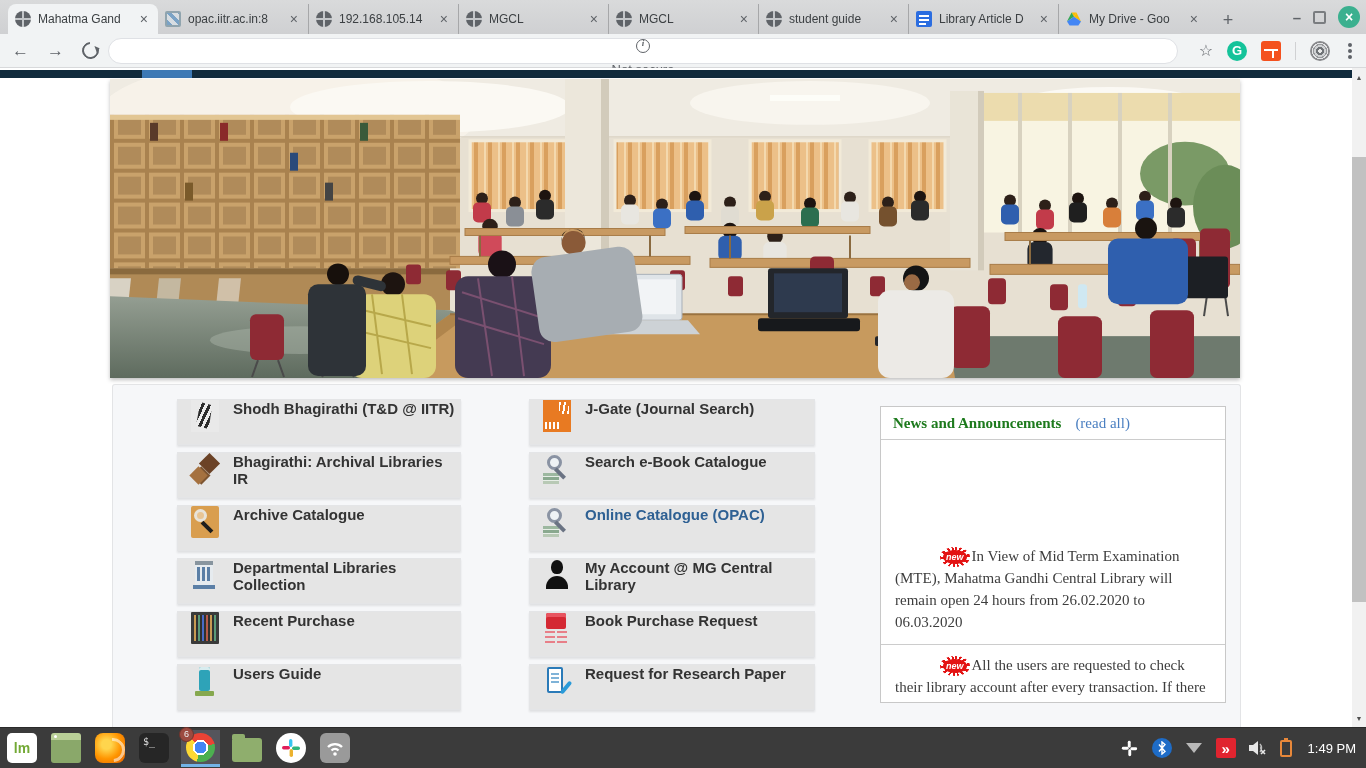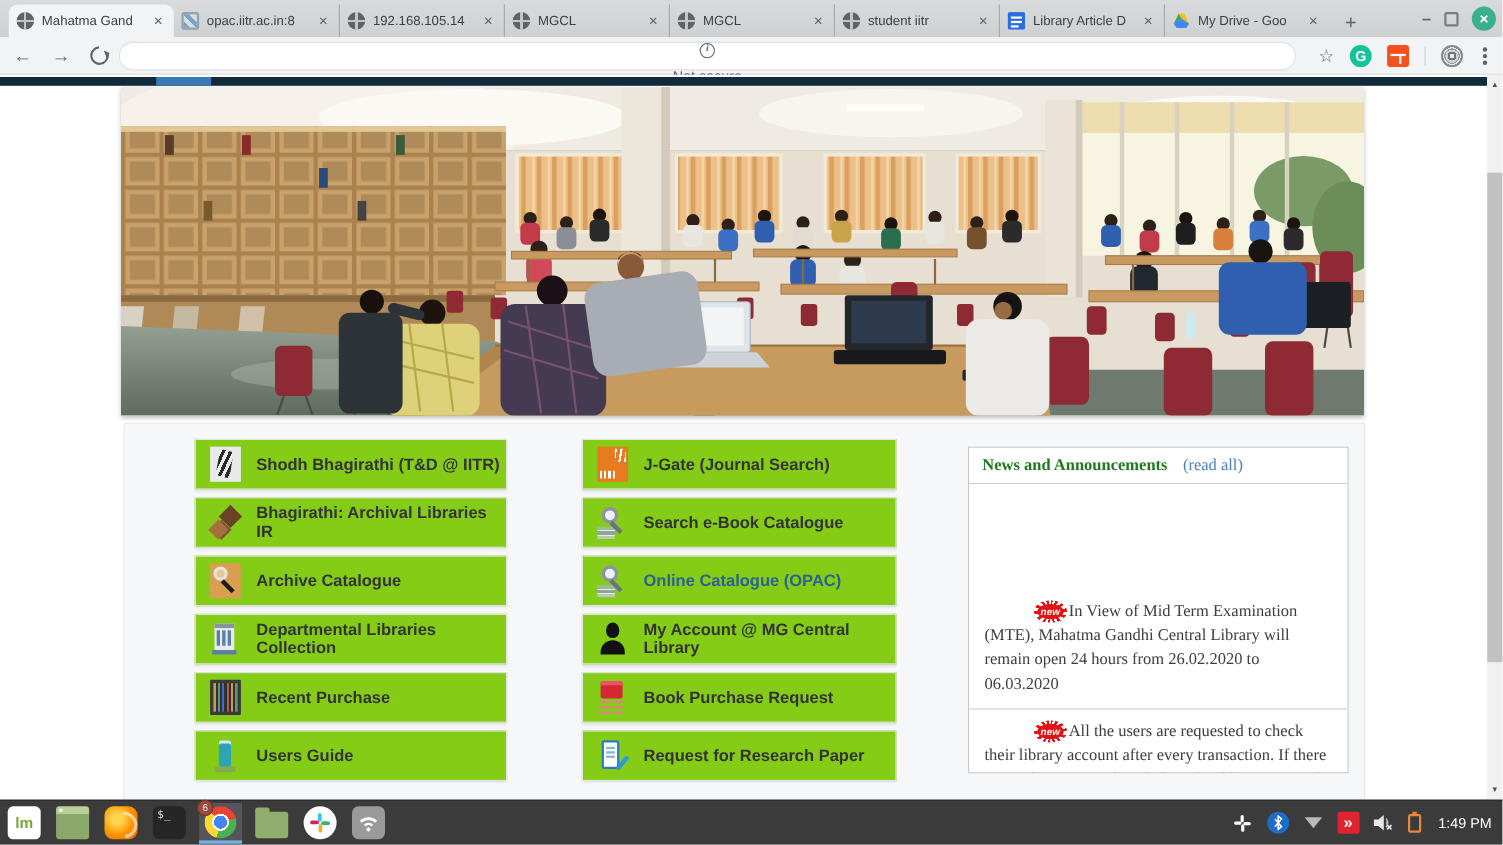--- a/index.html
+++ b/index.html
@@ -55,21 +55,21 @@
 
   
   .page{position:absolute;top:68px;left:0;width:1352px;height:659px;background:#fff;overflow:hidden;}
   .site-navbar{position:absolute;top:2px;left:0;width:100%;height:8px;background:#112b3d;}
   .nav-active-seg{position:absolute;left:142px;top:0;width:50px;height:8px;background:#3d79b5;}
   .photo{position:absolute;top:11px;left:110px;width:1130px;height:299px;box-shadow:0 2px 4px rgba(0,0,0,.25);overflow:hidden;}
   .content{position:absolute;top:316px;left:112px;width:1129px;height:343px;background:#f6f7f9;border:1px solid #e3e4e6;border-bottom:none;border-radius:3px 3px 0 0;box-sizing:border-box;}
   .col{position:absolute;top:14px;}
   .col1{left:64px;width:284px;}
   .col2{left:416px;width:286px;}
-  .qbtn{height:46px;margin-bottom:7px;background:#84cc16;border:1px solid #e4e5e7;box-shadow:0 2px 2px rgba(0,0,0,.09);display:flex;align-items:center;gap:14px;padding-left:13px;box-sizing:border-box;}
+  .qbtn{height:46px;margin-bottom:7px;background:#e5e5e5;border:1px solid #e4e5e7;box-shadow:0 2px 2px rgba(0,0,0,.09);display:flex;gap:14px;padding-left:13px;box-sizing:border-box;}
   .qlabel{font-size:15px;font-weight:bold;color:#333;}
   .qlabel.link-blue{color:#2e6093;}
 
   
   .qicon{width:28px;height:32px;flex:none;position:relative;}
   .qi-shodh{background:#e9e9e9;}
   .qi-shodh::after{content:"";position:absolute;left:5px;top:2px;width:17px;height:27px;background:repeating-linear-gradient(115deg,#2b2b2b 0 3px,#ececec 3px 6px);clip-path:polygon(25% 0,95% 12%,75% 100%,0 88%);}
   .qi-archival::before{content:"";position:absolute;right:2px;top:3px;width:15px;height:15px;background:#6b4226;transform:rotate(45deg);}
   .qi-archival::after{content:"";position:absolute;left:1px;bottom:3px;width:13px;height:13px;background:#a5713f;transform:rotate(45deg);box-shadow:2px -2px 0 #7d5531;}
   .qi-catalogue{background:#d99e4f;border-radius:2px;}
@@ -179,21 +179,21 @@
         <span class="title">MGCL</span>
         <span class="close">×</span>
       </div>
       <div class="tab inactive">
         <span class="fav fav-globe"></span>
         <span class="title">MGCL</span>
         <span class="close">×</span>
       </div>
       <div class="tab inactive">
         <span class="fav fav-globe"></span>
-        <span class="title">student iitr</span>
+        <span class="title">student guide</span>
         <span class="close">×</span>
       </div>
       <div class="tab inactive">
         <span class="fav fav-doc"></span>
         <span class="title">Library Article D</span>
         <span class="close">×</span>
       </div>
       <div class="tab inactive">
         <span class="fav fav-drive"><svg width="16" height="16" viewBox="0 0 16 16">
               <polygon points="5.6,1.5 10.4,1.5 8,5.8" fill="#fbbc04"></polygon>

